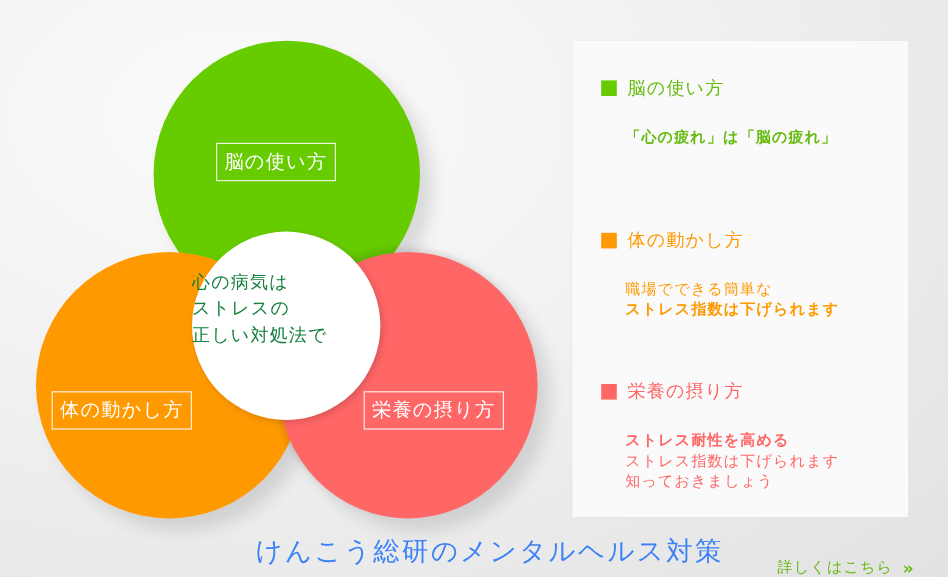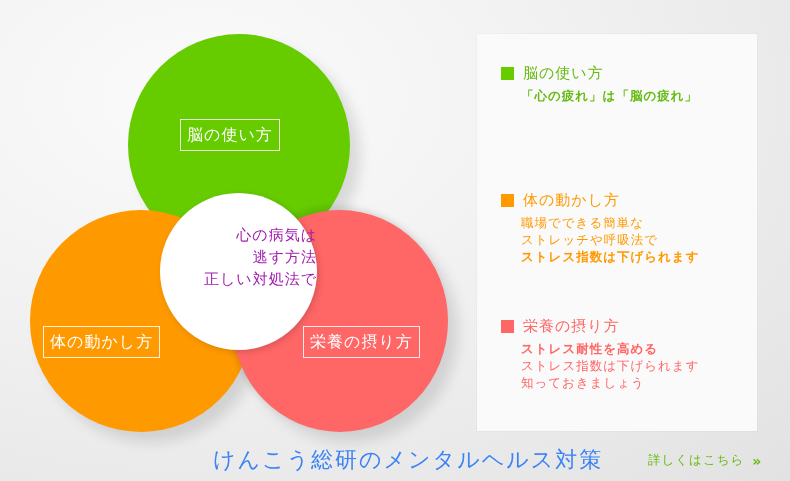--- a/index.html
+++ b/index.html
@@ -19,67 +19,67 @@
   .circle-label {
     position:absolute; border:1px solid rgba(255,255,255,0.85);
     color:#fff; font-size:16px; letter-spacing:1px; padding:5px 6px; line-height:20px;
     white-space:nowrap;
   }
   .lbl-green  { left:180px; top:119px; }
   .lbl-orange { left:43px;  top:326px; }
   .lbl-red    { left:303px; top:326px; }
 
   .center-text {
-    position:absolute; left:160px; top:224px; width:157px; text-align:right;
-    color:#a21caf; font-size:15px; line-height:22px; letter-spacing:1px;
+    position:absolute; left:160px; top:224px; width:157px; text-align:left;
+    color:#15803d; font-size:15px; line-height:22px; letter-spacing:1px;
   }
 
   .panel {
     position:absolute; left:477px; top:34px; width:280px; height:397px;
     background:#fafafa; box-shadow: 0 0 0 1px rgba(0,0,0,0.02);
   }
   .section { position:absolute; left:24px; }
   .sec-head { display:flex; align-items:center; font-size:15px; letter-spacing:1px; }
   .sq { width:13px; height:13px; margin-right:9px; display:inline-block; }
-  .sec-body { margin-left:20px; margin-top:4px; font-size:12.5px; line-height:17px; letter-spacing:1px; }
+  .sec-body { margin-left:20px; margin-top:22px; font-size:12.5px; line-height:17px; letter-spacing:1px; }
   .b { font-weight:bold; }
 
   .s1 { top:30px; color:#66bb11; }
   .s1 .sq { background:#66cc00; }
   .s2 { top:157px; color:#ff9900; }
   .s2 .sq { background:#ff9900; }
   .s3 { top:283px; color:#ff6666; }
   .s3 .sq { background:#ff6666; }
 
   .footer-title {
     position:absolute; left:213px; top:445px; color:#3b82f6; font-size:22px; letter-spacing:2px;
     font-family: "DejaVu Serif", "Liberation Serif", serif;
   }
   .footer-link {
-    position:absolute; left:648px; top:452px; color:#66bb11; font-size:12.5px; letter-spacing:1px; cursor:pointer;
+    position:absolute; left:648px; top:465px; color:#66bb11; font-size:12.5px; letter-spacing:1px; cursor:pointer;
     display:flex; align-items:center;
   }
   .chev { margin-left:8px; font-weight:bold; font-size:14px; }
 </style>
 </head>
 <body>
 
 <div>
   <div class="circle c-green"></div>
   <div class="circle c-orange"></div>
   <div class="circle c-red"></div>
   <div class="circle c-white"></div>
 
   <div class="circle-label lbl-green">脳の使い方</div>
   <div class="circle-label lbl-orange">体の動かし方</div>
   <div class="circle-label lbl-red">栄養の摂り方</div>
 
   <div class="center-text">
     <div>心の病気は</div>
-    <div>逃す方法</div>
+    <div>ストレスの</div>
     <div>正しい対処法で</div>
   </div>
 </div>
 
 <div class="panel">
   <div class="section s1">
     <div class="sec-head">
       <span class="sq"></span>
       <span>脳の使い方</span>
     </div>
@@ -88,21 +88,20 @@
     </div>
   </div>
 
   <div class="section s2">
     <div class="sec-head">
       <span class="sq"></span>
       <span>体の動かし方</span>
     </div>
     <div class="sec-body">
       <div>職場でできる簡単な</div>
-      <div>ストレッチや呼吸法で</div>
       <div class="b">ストレス指数は下げられます</div>
     </div>
   </div>
 
   <div class="section s3">
     <div class="sec-head">
       <span class="sq"></span>
       <span>栄養の摂り方</span>
     </div>
     <div class="sec-body">

